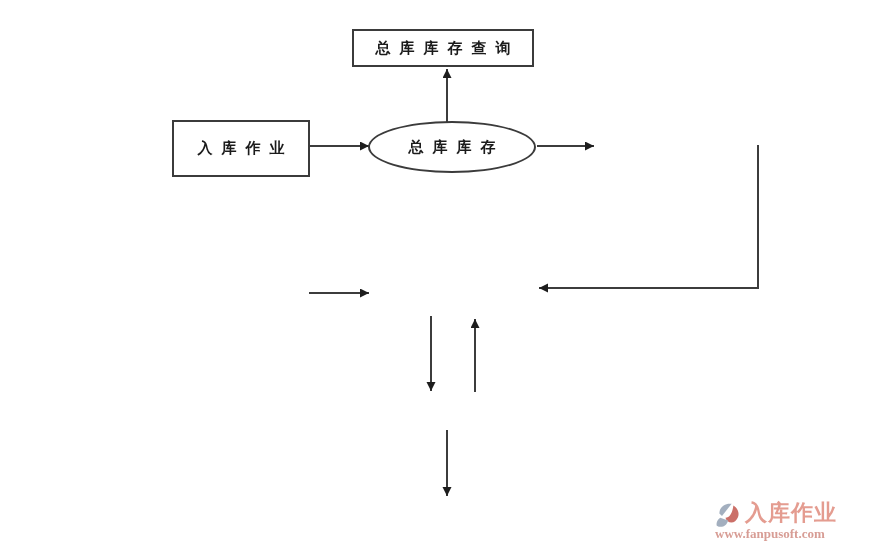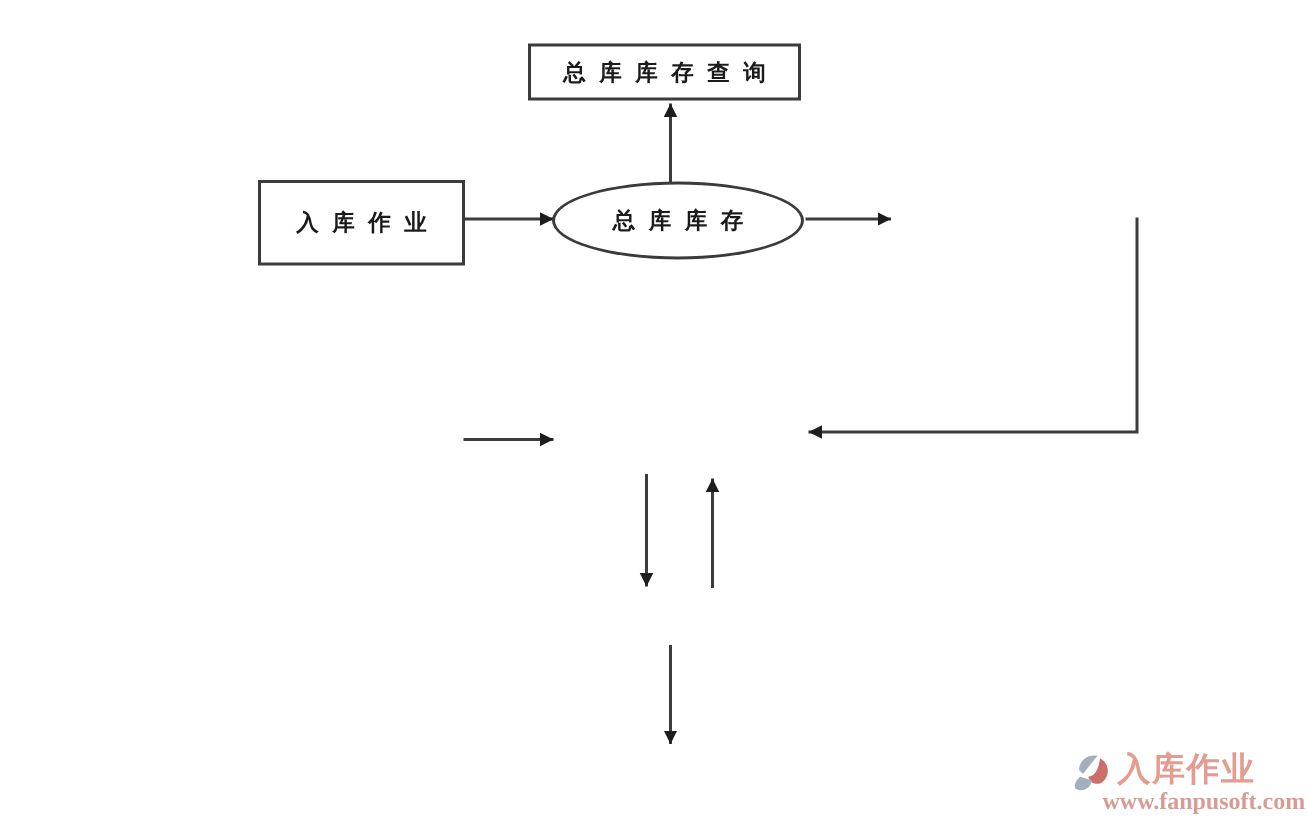--- a/index.html
+++ b/index.html
@@ -50,22 +50,22 @@
     position: absolute; left: 0px; top: 1px;
   }
   .watermark .brand {
     position: absolute; left: 30px; top: -2px;
     font-size: 22px; font-weight: 700;
     color: #e08b7d;
     letter-spacing: 1px;
     white-space: nowrap;
   }
   .watermark .url {
-    position: absolute; left: 20px; top: 26px;
-    font-size: 16px; font-weight: 700;
+    position: absolute; left: 0; top: 26px;
+    font-size: 13px; font-weight: 700;
     color: #d18c83;
     white-space: nowrap;
   }
 </style>
 </head>
 <body>
 
 <div class="canvas">
 
   <svg class="wires" width="871" height="550" viewBox="0 0 871 550">

